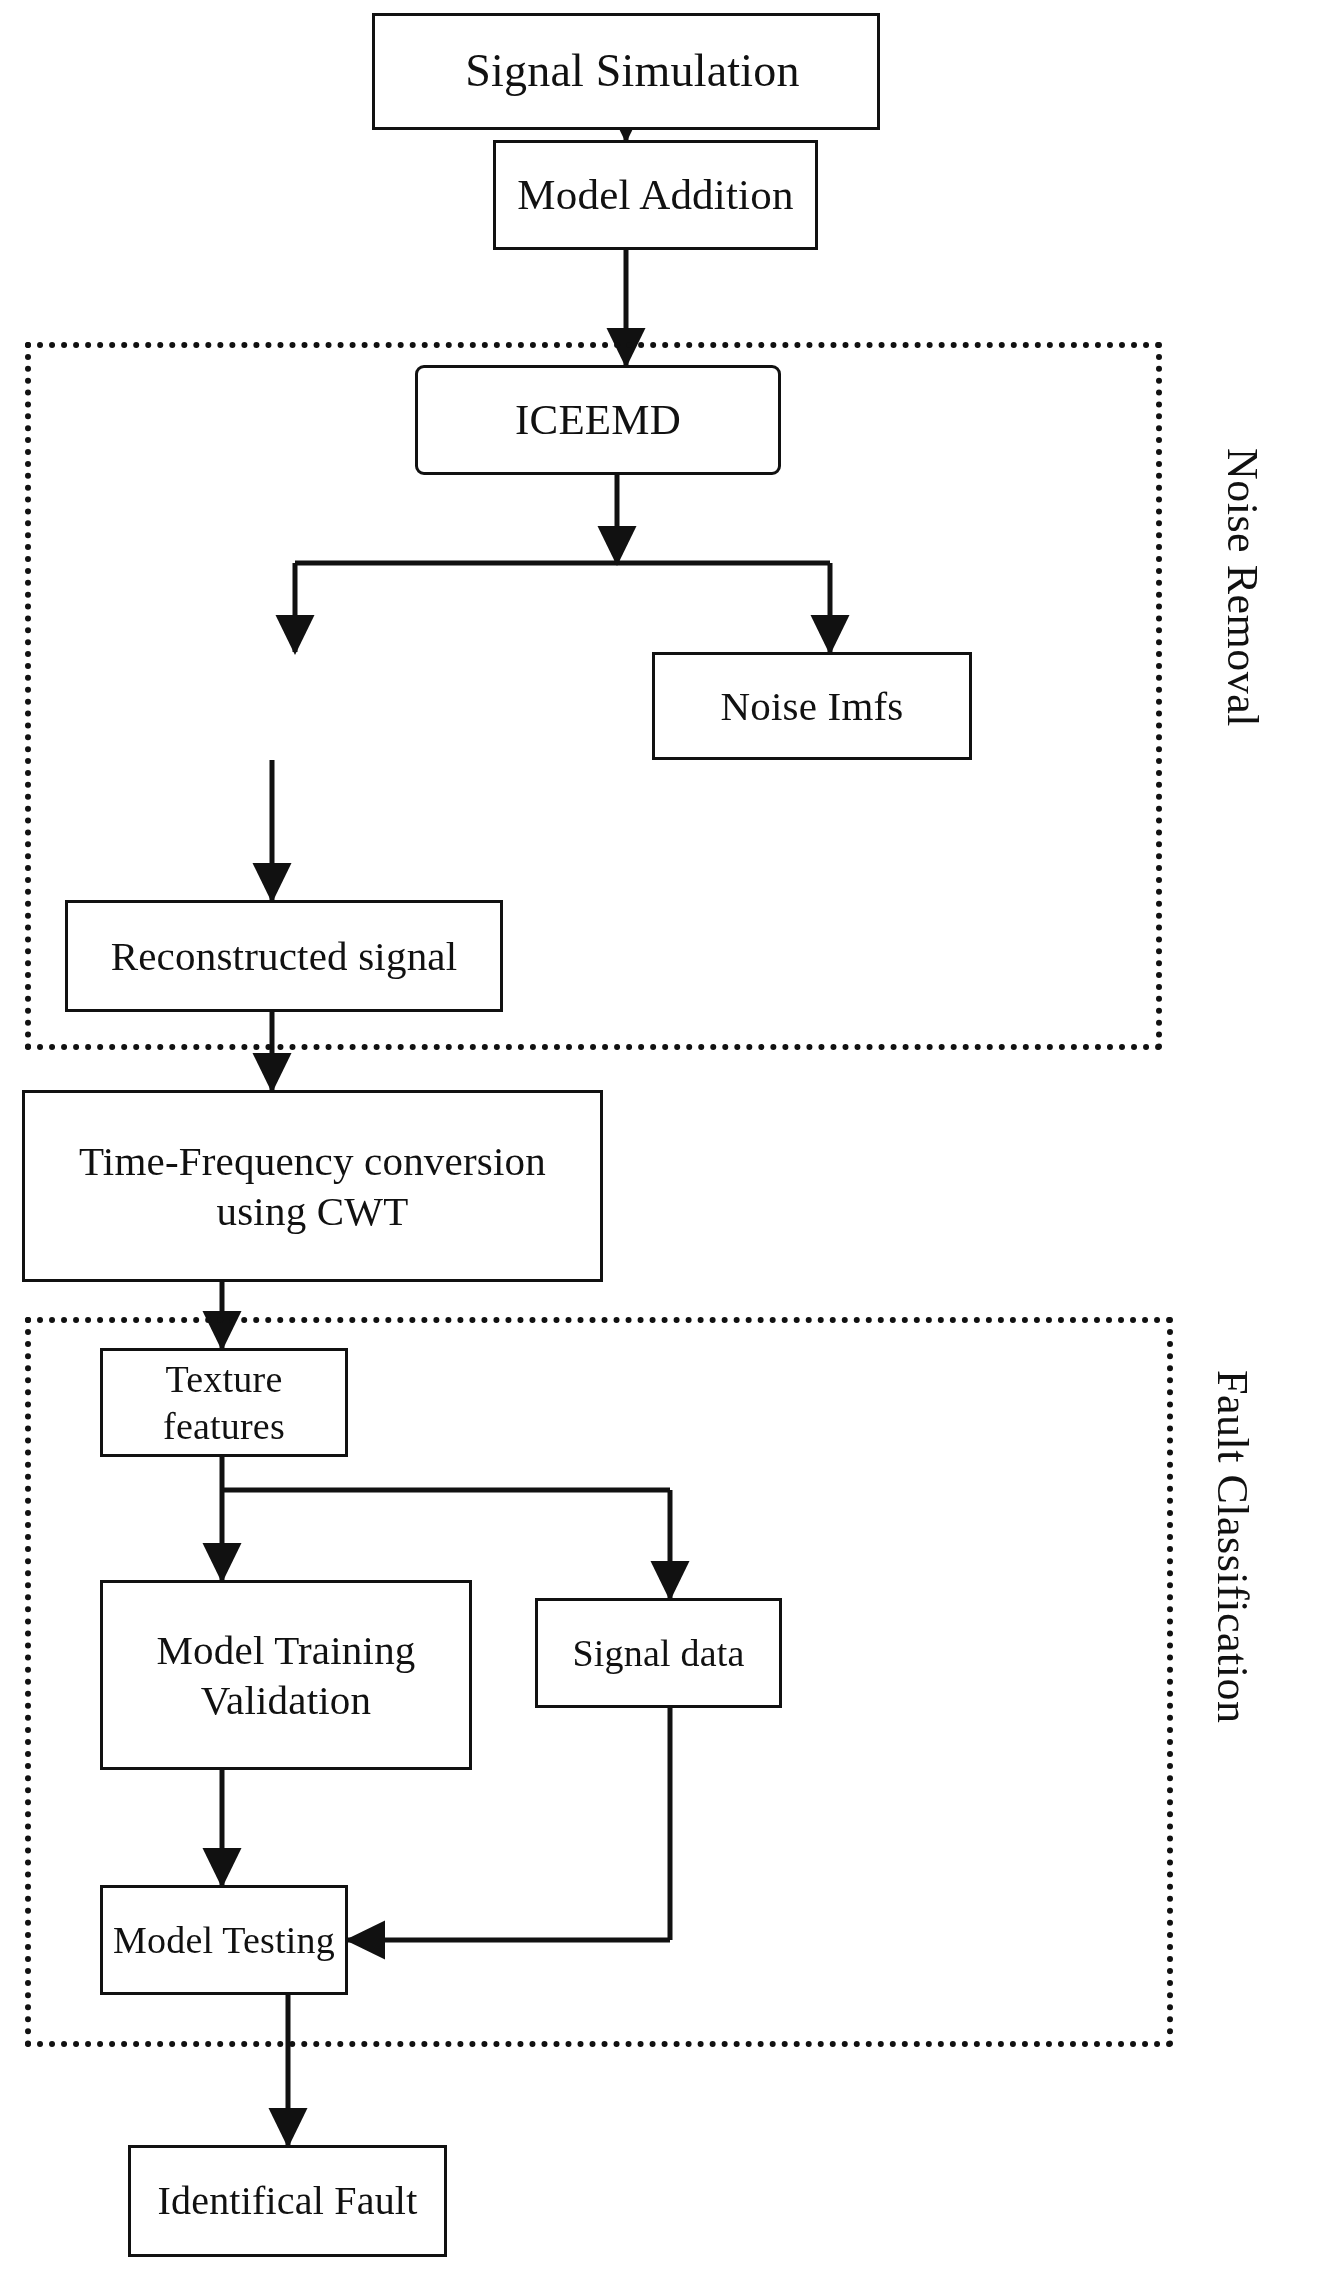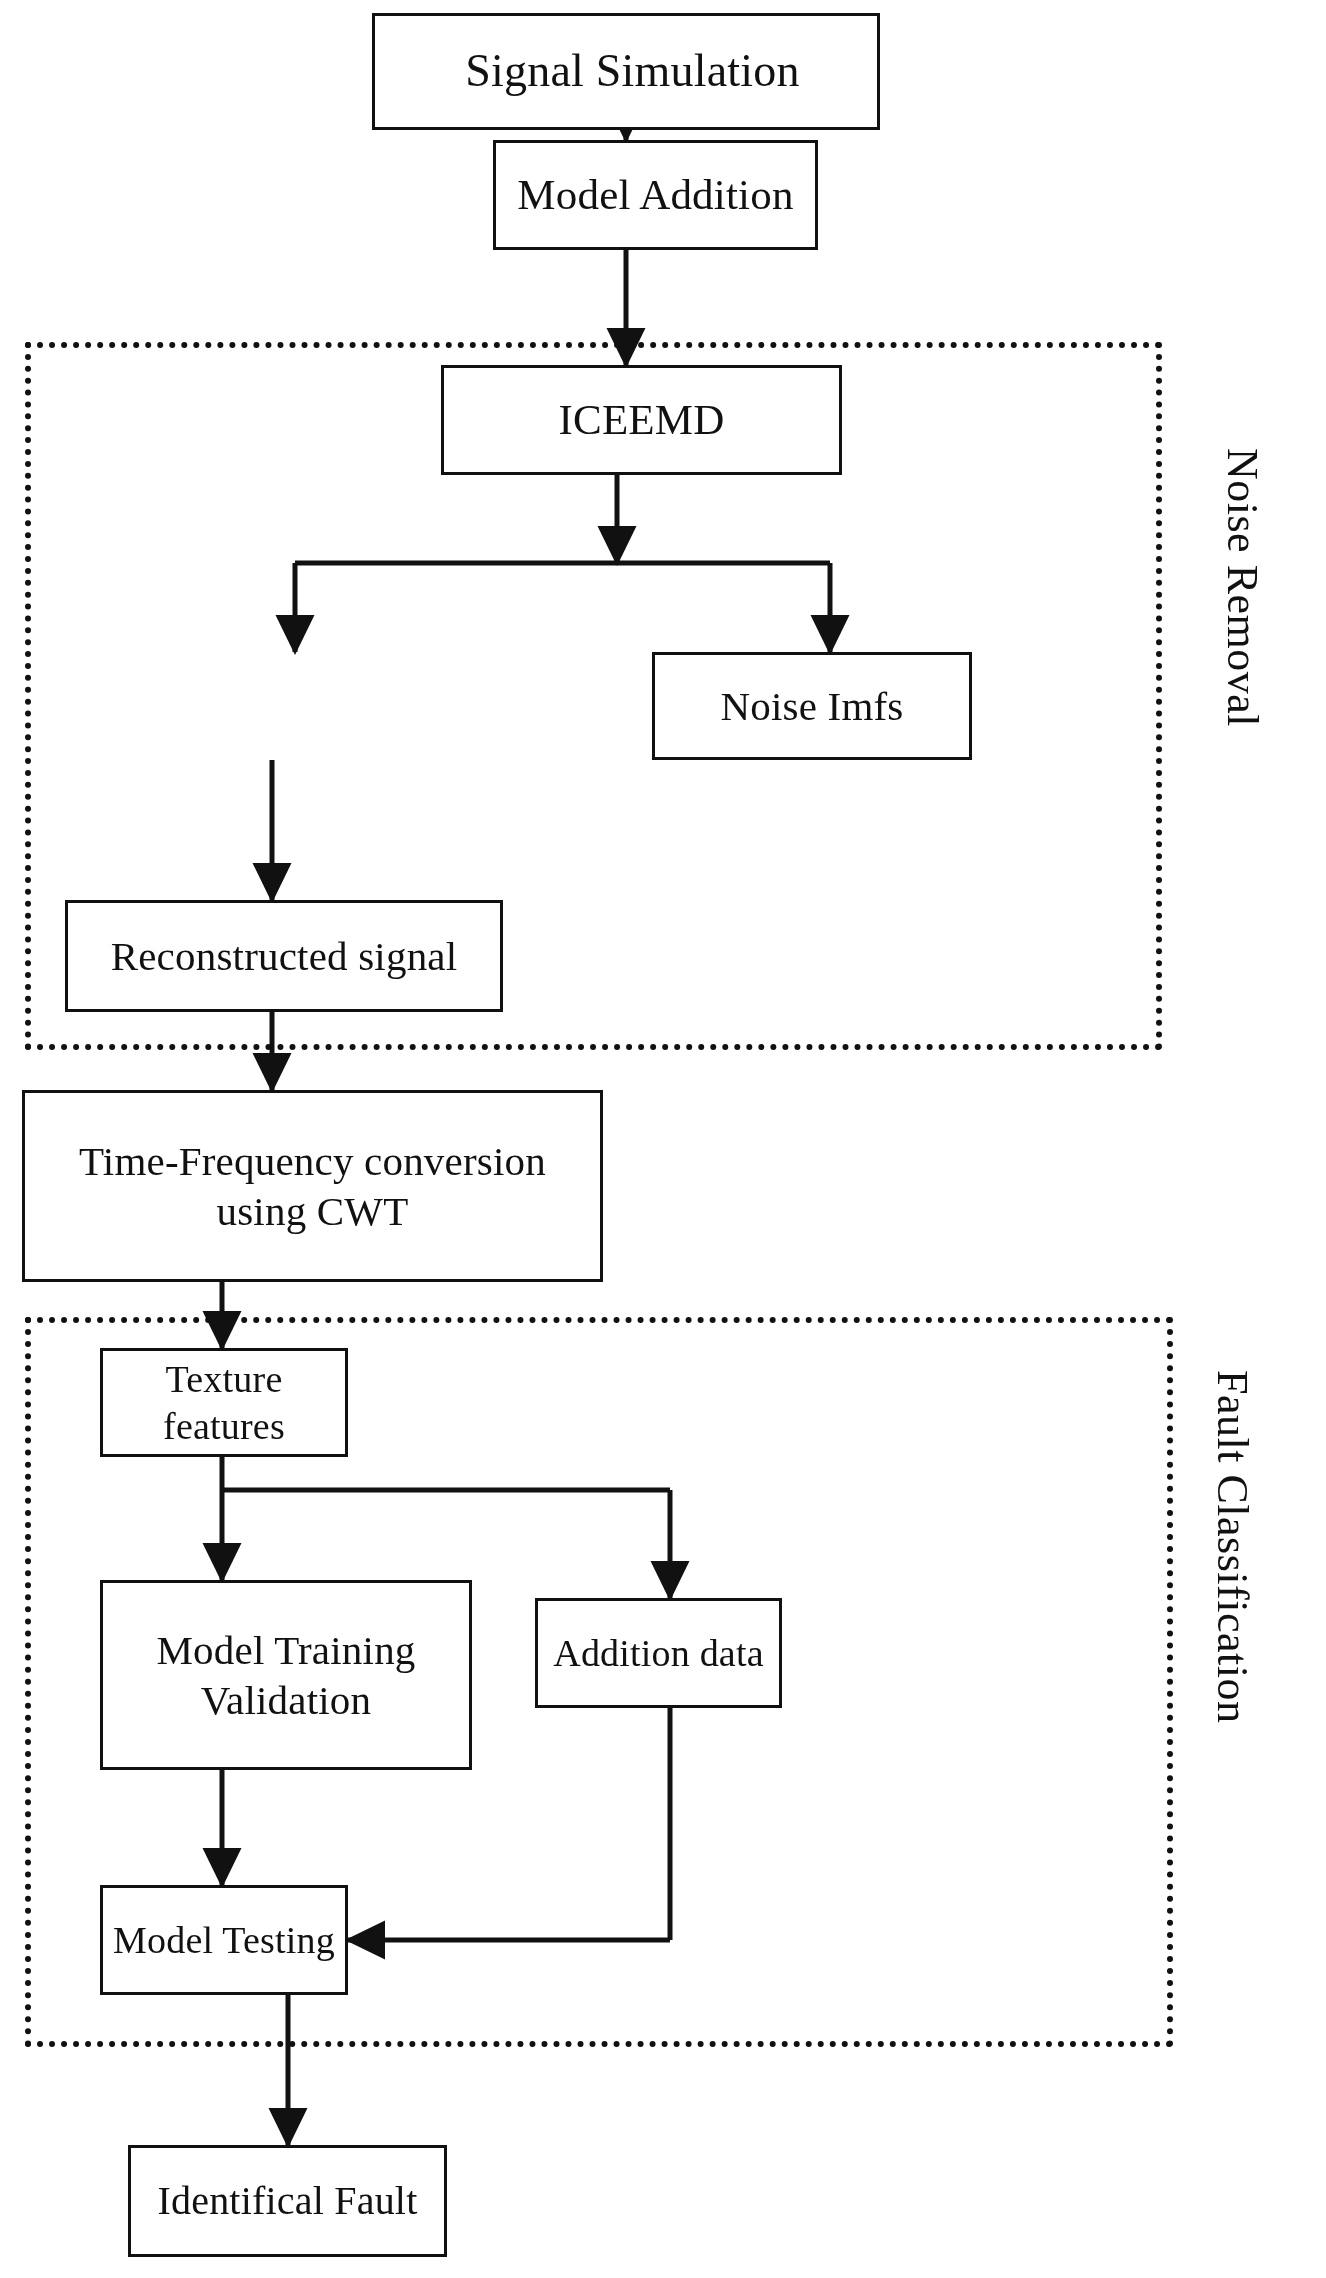--- a/index.html
+++ b/index.html
@@ -106,32 +106,32 @@
   <div class="group-box" style="left:25px; top:342px; width:1137px; height:708px;"></div>
   <div class="group-label" style="left:1268px; top:448px; font-size:44px;">Noise Removal</div>
 
   <div class="group-box" style="left:25px; top:1317px; width:1148px; height:730px;"></div>
   <div class="group-label" style="left:1258px; top:1370px; font-size:44px;">Fault Classification</div>
 
   <div class="node" style="left:372px; top:13px; width:508px; height:117px; font-size:46px;padding-left:13px;">Signal Simulation</div>
 
   <div class="node" style="left:493px; top:140px; width:325px; height:110px; font-size:43px;">Model Addition</div>
 
-  <div class="node" style="left:441px; top:365px; width:401px; height:110px; font-size:43px;">ICEEMD</div>
+  <div class="node" style="left:415px; top:365px; width:366px; height:110px; font-size:43px;border-radius:9px;">ICEEMD</div>
 
 
   <div class="node" style="left:640px; top:652px; width:320px; height:108px; font-size:41px;margin-left:12px;">Noise Imfs</div>
 
   <div class="node" style="left:65px; top:900px; width:438px; height:112px; font-size:41px;">Reconstructed signal</div>
 
   <div class="node" style="left:22px; top:1090px; width:581px; height:192px; font-size:41px; padding:12px 26px;">Time-Frequency conversion using CWT</div>
 
   <div class="node" style="left:100px; top:1348px; width:248px; height:109px; font-size:38px;">Texture features</div>
 
   <div class="node" style="left:100px; top:1580px; width:372px; height:190px; font-size:41px; padding:12px 18px;">Model Training Validation</div>
 
-  <div class="node" style="left:535px; top:1598px; width:247px; height:110px; font-size:38px;">Addition data</div>
+  <div class="node" style="left:535px; top:1598px; width:247px; height:110px; font-size:38px;">Signal data</div>
 
   <div class="node" style="left:100px; top:1885px; width:248px; height:110px; font-size:38px;">Model Testing</div>
 
   <div class="node" style="left:128px; top:2145px; width:319px; height:112px; font-size:40px;">Identifical Fault</div>
 
 </div>
 
 </body></html>

